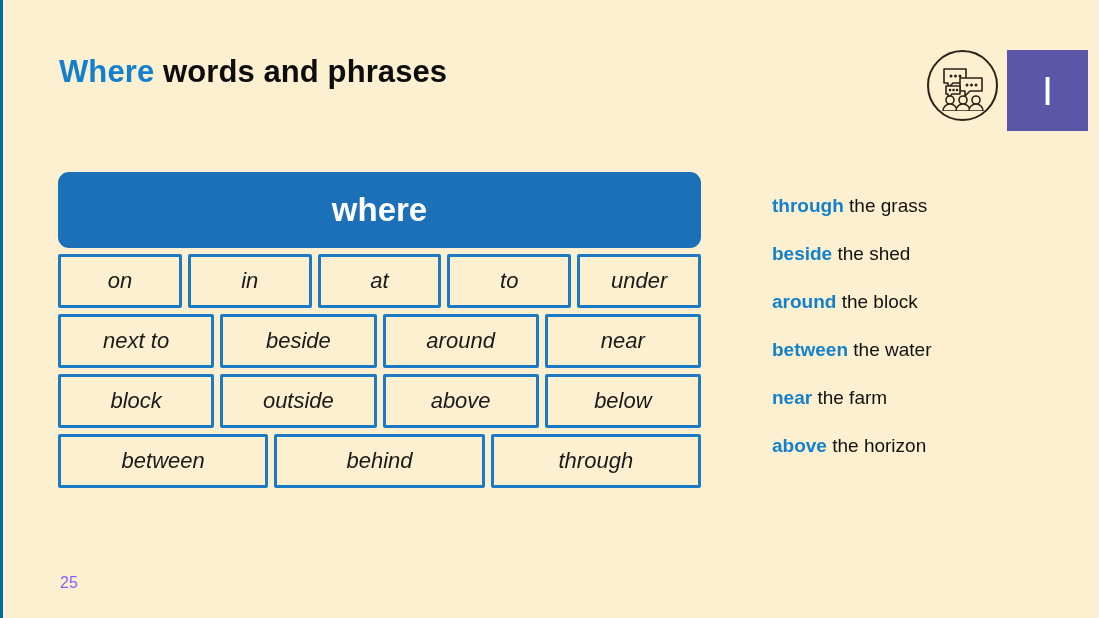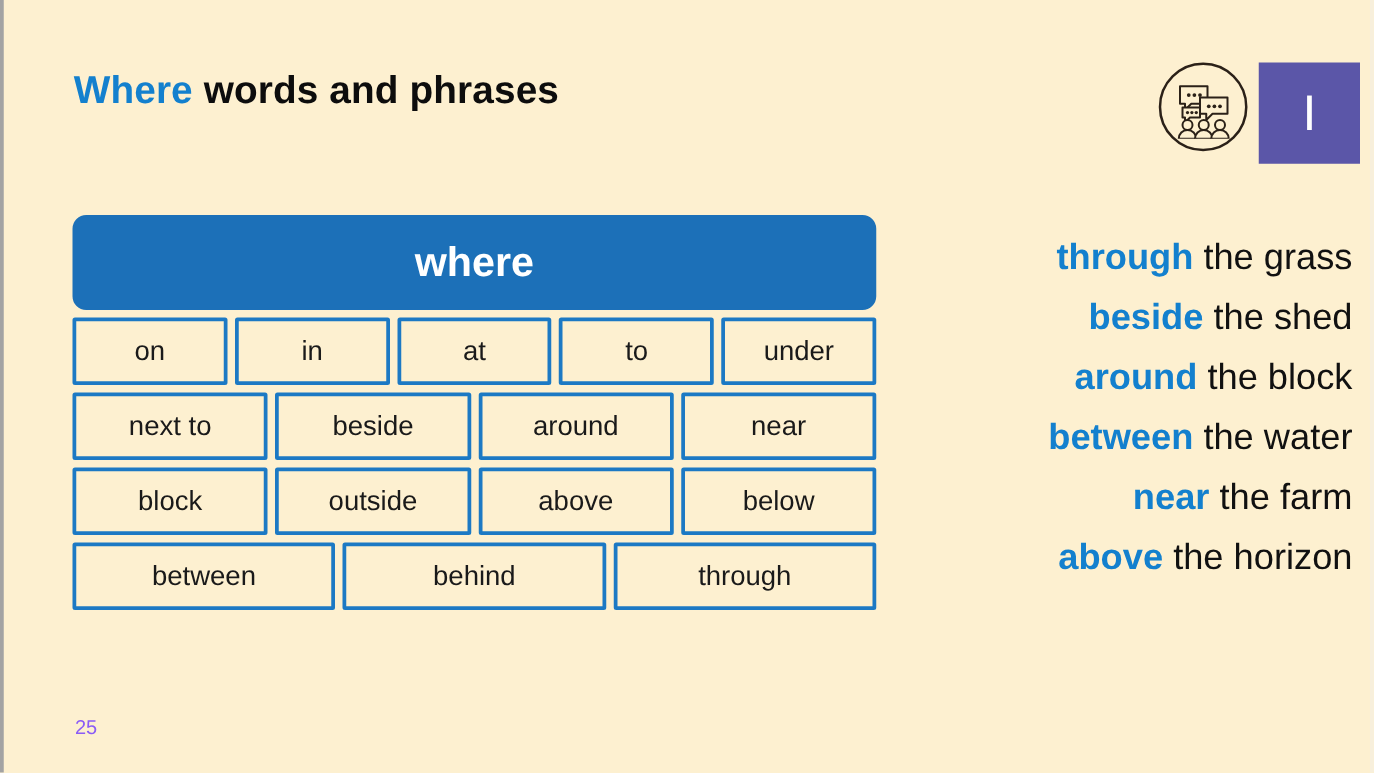--- a/index.html
+++ b/index.html
@@ -11,21 +11,21 @@
     height: 618px;
     background: #fdf0d0;
     font-family: "Liberation Sans", sans-serif;
     overflow: hidden;
     position: relative;
   }
   .slide {
     position: absolute;
     inset: 0;
     background: #fdf0d0;
-    border-left: 3px solid #a3a3a3;
+    border-left: 3px solid #0369a1;
     border-right: 3px solid #f7efdc;
     box-sizing: border-box;
   }
 
   
   .title {
     position: absolute;
     left: 56px;
     top: 54px;
     font-size: 31px;
@@ -106,35 +106,35 @@
     border-radius: 2px;
     height: 54px;
     display: flex;
     align-items: center;
     justify-content: center;
     background: #fdf0d0;
     box-sizing: border-box;
     font-size: 22px;
     color: #1a1a1a;
     flex: 1 1 0;
+    font-style: italic;
   }
 
   
   .phrases {
     position: absolute;
     left: 769px;
     top: 182px;
     width: 310px;
   }
   .phrase {
-    font-size: 29px;
+    font-size: 19px;
     color: #111111;
     line-height: 48px;
     white-space: nowrap;
-    text-align: right;
   }
   .phrase b {
     color: #1380ce;
     font-weight: bold;
   }
 
   
   .page-number {
     position: absolute;
     left: 57px;

